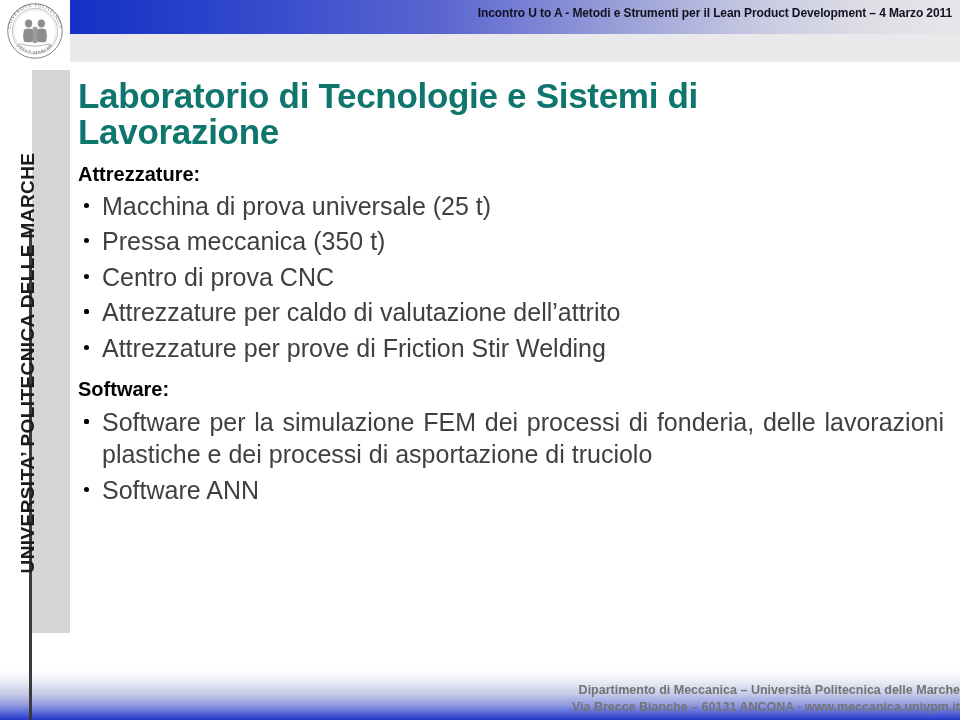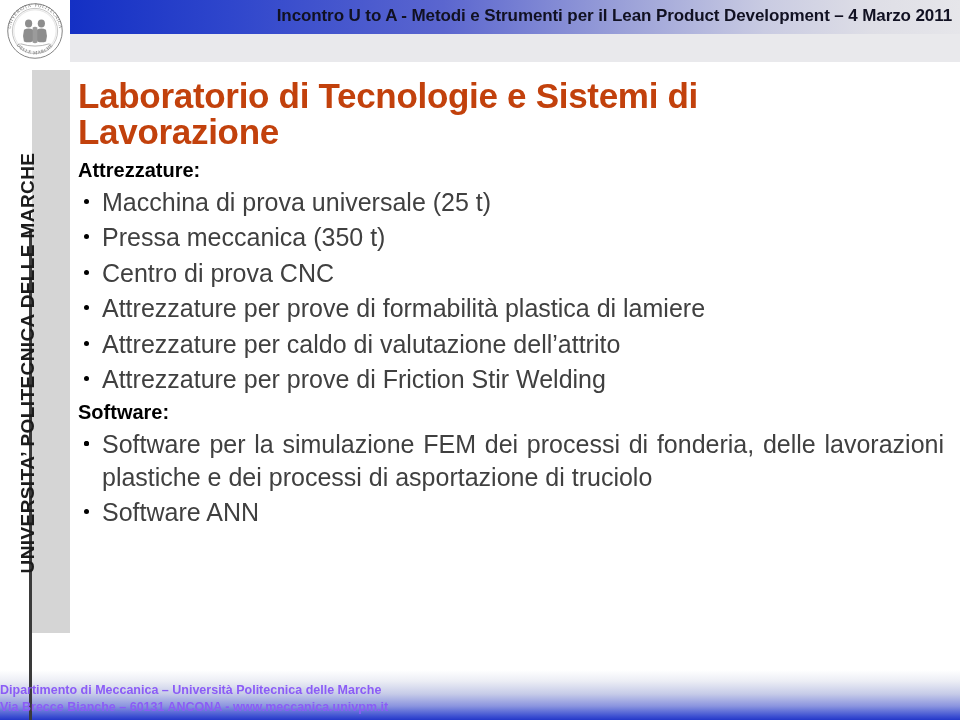--- a/index.html
+++ b/index.html
@@ -37,21 +37,21 @@
                 #5b66cf 42%,
                 #9aa0d8 62%,
                 #c9cbe2 78%,
                 #dedee6 90%,
                 #e6e6ea 100%);
   }
   #header-title {
     position: absolute;
     right: 8px;
     top: 6px;
-    font-size: 17px;
+    font-size: 12px;
     font-weight: bold;
     color: #111122;
     letter-spacing: -0.1px;
     white-space: nowrap;
     font-family: "Liberation Sans", sans-serif;
   }
   #header-filler {
     position: absolute;
     left: 70px;
     top: 34px;
@@ -123,32 +123,32 @@
   #content {
     position: absolute;
     left: 78px;
     top: 78px;
     width: 876px;
     height: 580px;
   }
   #slide-title {
     font-size: 35px;
     font-weight: bold;
-    color: #c2410c;
+    color: #0f766e;
     line-height: 1.02;
     letter-spacing: -0.3px;
-    margin: 0 0 8px 0;
+    margin: 0 0 0 0;
     font-family: "Liberation Sans", sans-serif;
     width: 830px;
   }
   .section-head {
     font-size: 20px;
     font-weight: bold;
     color: #000000;
-    margin: 0 0 2px 0;
+    margin: 12px 0 2px 0;
     line-height: 1.32;
     font-family: "Liberation Sans", sans-serif;
   }
   ul.bullets {
     list-style: none;
     margin: 0 0 0 0;
     padding: 0;
   }
   ul.bullets li {
     position: relative;
@@ -185,24 +185,24 @@
                 #c6cbe8 48%,
                 #8b95df 72%,
                 #3f52d2 92%,
                 #2438c9 100%);
   }
   #footer-text {
     position: absolute;
     left: 0;
     bottom: 4px;
     width: 960px;
-    text-align: left;
+    text-align: right;
     font-size: 12.5px;
     font-weight: bold;
-    color: #8b5cf6;
+    color: #737373;
     line-height: 1.35;
     font-family: "Liberation Sans", sans-serif;
   }
   #footer-text div { white-space: nowrap; }
   #footer-rule-left {
     position: absolute;
     left: 29px;
     bottom: 0;
     width: 3px;
     height: 50px;
@@ -263,21 +263,20 @@
       <li class="li-w-narrow">
         <span class="bullet-dot"></span>
         <span>Pressa meccanica (350 t)</span>
       </li>
       <li class="li-w-narrow">
         <span class="bullet-dot"></span>
         <span>Centro di prova CNC</span>
       </li>
       <li class="li-w-narrow">
         <span class="bullet-dot"></span>
-        <span>Attrezzature per prove di formabilità plastica di lamiere</span>
       </li>
       <li class="li-w-narrow">
         <span class="bullet-dot"></span>
         <span>Attrezzature per caldo di valutazione dell’attrito</span>
       </li>
       <li class="li-w-narrow">
         <span class="bullet-dot"></span>
         <span>Attrezzature per prove di Friction Stir Welding</span>
       </li>
     </ul>

